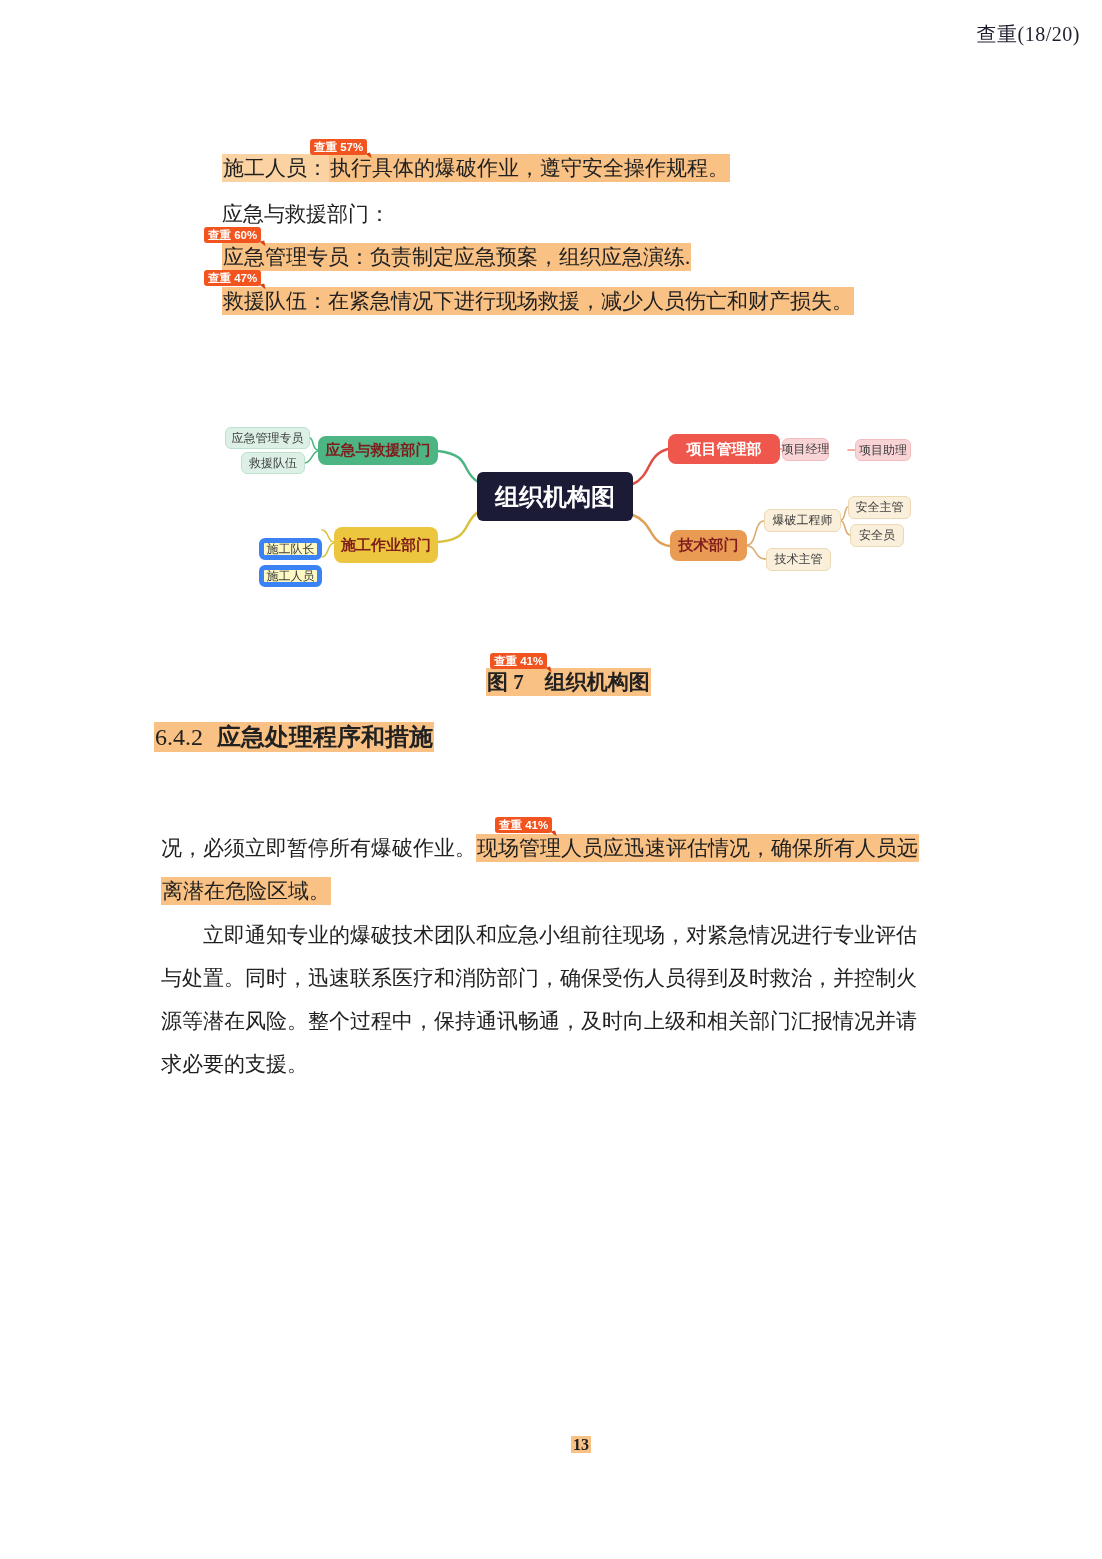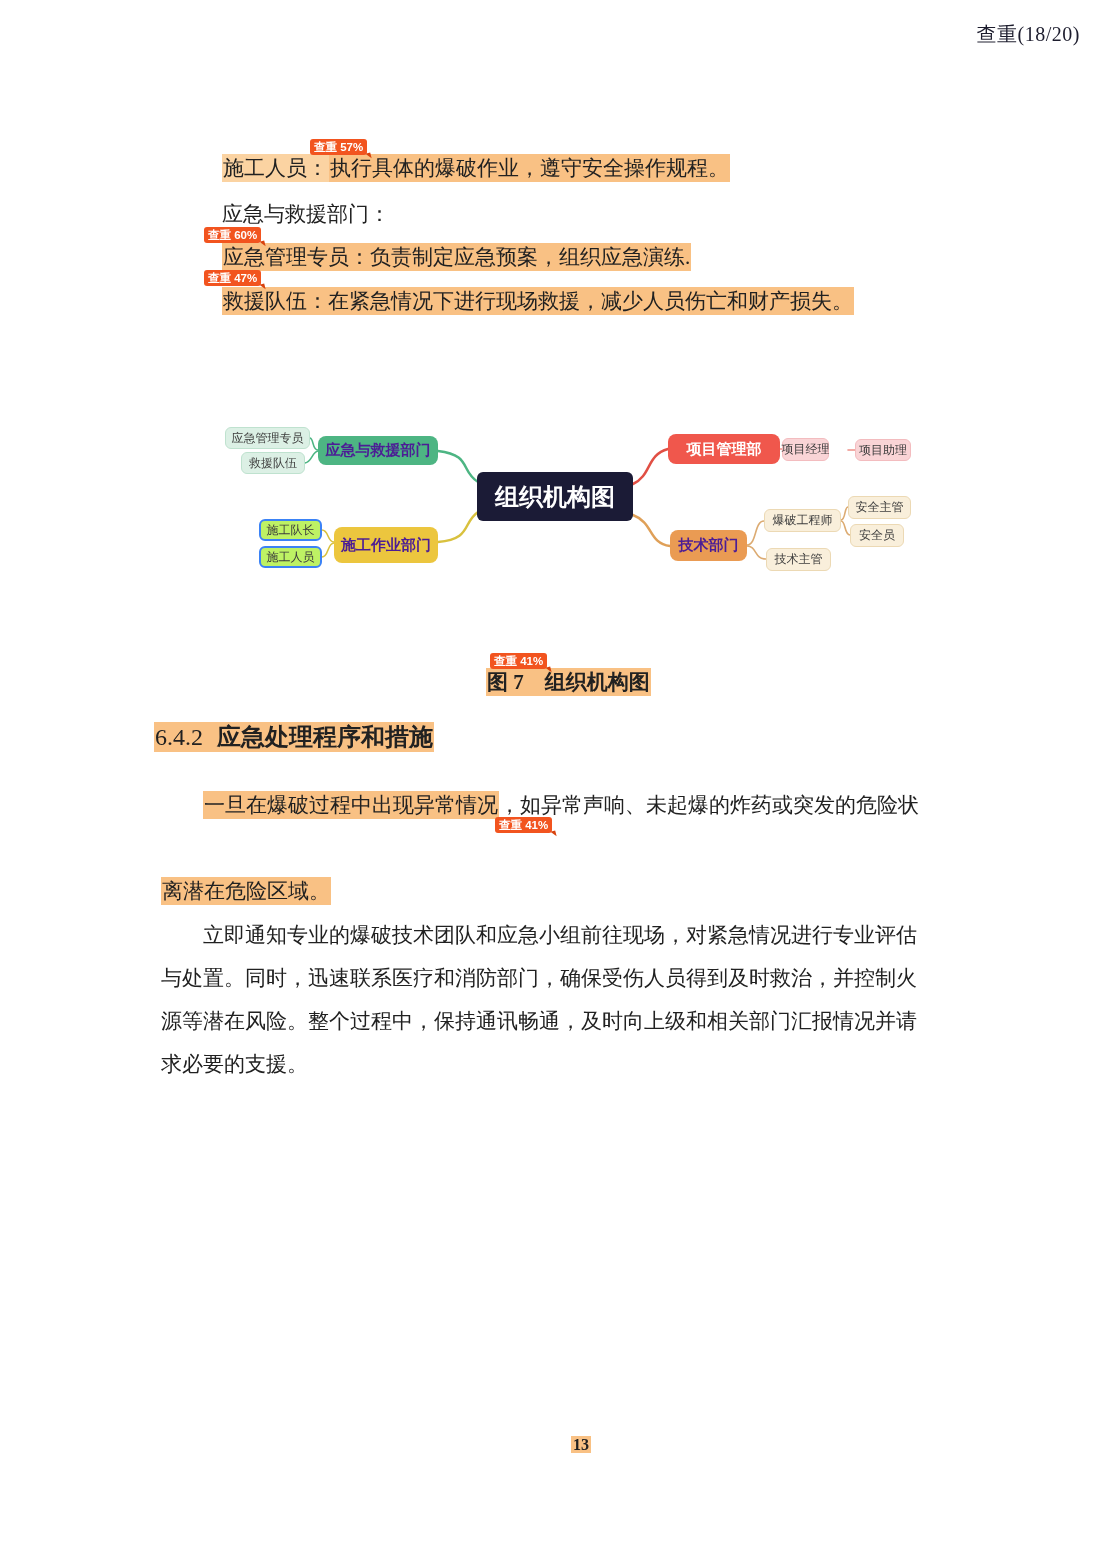--- a/index.html
+++ b/index.html
@@ -57,26 +57,26 @@
   .node{
     position:absolute;
     display:flex;align-items:center;justify-content:center;
     font-family:"Liberation Sans","DejaVu Sans",sans-serif;
     white-space:nowrap;box-sizing:border-box;
   }
   .node-center{
     background:#1b1b36;color:#ffffff;
     font-size:24px;font-weight:bold;border-radius:6px;z-index:2;
   }
-  .node-main{font-size:15px;font-weight:bold;border-radius:8px;color:#4c1d95;z-index:2;}
+  .node-main{font-size:15px;font-weight:bold;border-radius:8px;color:#7f1d1d;z-index:2;}
   .node-child{font-size:12px;border-radius:6px;color:#3c3c3c;z-index:2;}
   .n-green{background:#4db583;}
   .n-green-l{background:#dcf0e5;border:1px solid #bfe2cf;}
   .n-yellow{background:#ecc63e;}
-  .n-yellow-l{background:#bef264;border:2px solid #3b82f6;}
+  .n-yellow-l{background:#fef9c3;border:5px solid #3b82f6;margin-top:19px;}
   .n-red{background:#f0574c;color:#ffffff;}
   .n-pink{background:#f9d4d6;border:1px solid #f3bcbf;}
   .n-orange{background:#ea9b53;}
   .n-cream{background:#f9efdb;border:1px solid #ecd9b4;}
 </style>
 </head>
 <body>
 
 <div class="page">
 
@@ -135,23 +135,23 @@
     <div class="node node-child n-cream" style="left:648px;top:81px;width:63px;height:23px">安全主管</div>
     <div class="node node-child n-cream" style="left:650px;top:109px;width:54px;height:23px">安全员</div>
     <div class="node node-child n-cream" style="left:566px;top:133px;width:65px;height:23px">技术主管</div>
   </div>
 
   <div class="badge" style="left:490px;top:653px">查重 41%</div>
   <div class="caption" style="left:486px;top:670px"><span class="hl">图 7　组织机构图</span></div>
 
   <div class="heading" style="left:154px;top:722px"><span class="hl"><span class="num">6.4.2</span><span>应急处理程序和措施</span></span></div>
 
-  <div class="line" style="left:185px;top:792px"><span class="hl">一旦在爆破过程中出现异常情况</span><span>，如异常声响、未起爆的炸药或突发的危险状</span></div>
 
   <div class="badge" style="left:495px;top:817px">查重 41%</div>
+  <div class="line" style="left:143px;top:835px"><span>况，必须立即暂停所有爆破作业。</span><span class="hl">现场管理人员应迅速评估情况，确保所有人员远</span></div>
 
   <div class="line" style="left:143px;top:878px"><span class="hl">离潜在危险区域。</span></div>
 
   <div class="line" style="left:185px;top:922px">立即通知专业的爆破技术团队和应急小组前往现场，对紧急情况进行专业评估</div>
   <div class="line" style="left:143px;top:965px">与处置。同时，迅速联系医疗和消防部门，确保受伤人员得到及时救治，并控制火</div>
   <div class="line" style="left:143px;top:1008px">源等潜在风险。整个过程中，保持通讯畅通，及时向上级和相关部门汇报情况并请</div>
   <div class="line" style="left:143px;top:1051px">求必要的支援。</div>
 
   <div class="pagenum" style="left:571px;top:1436px"><span class="hl" style="padding:0 2px">13</span></div>
 

